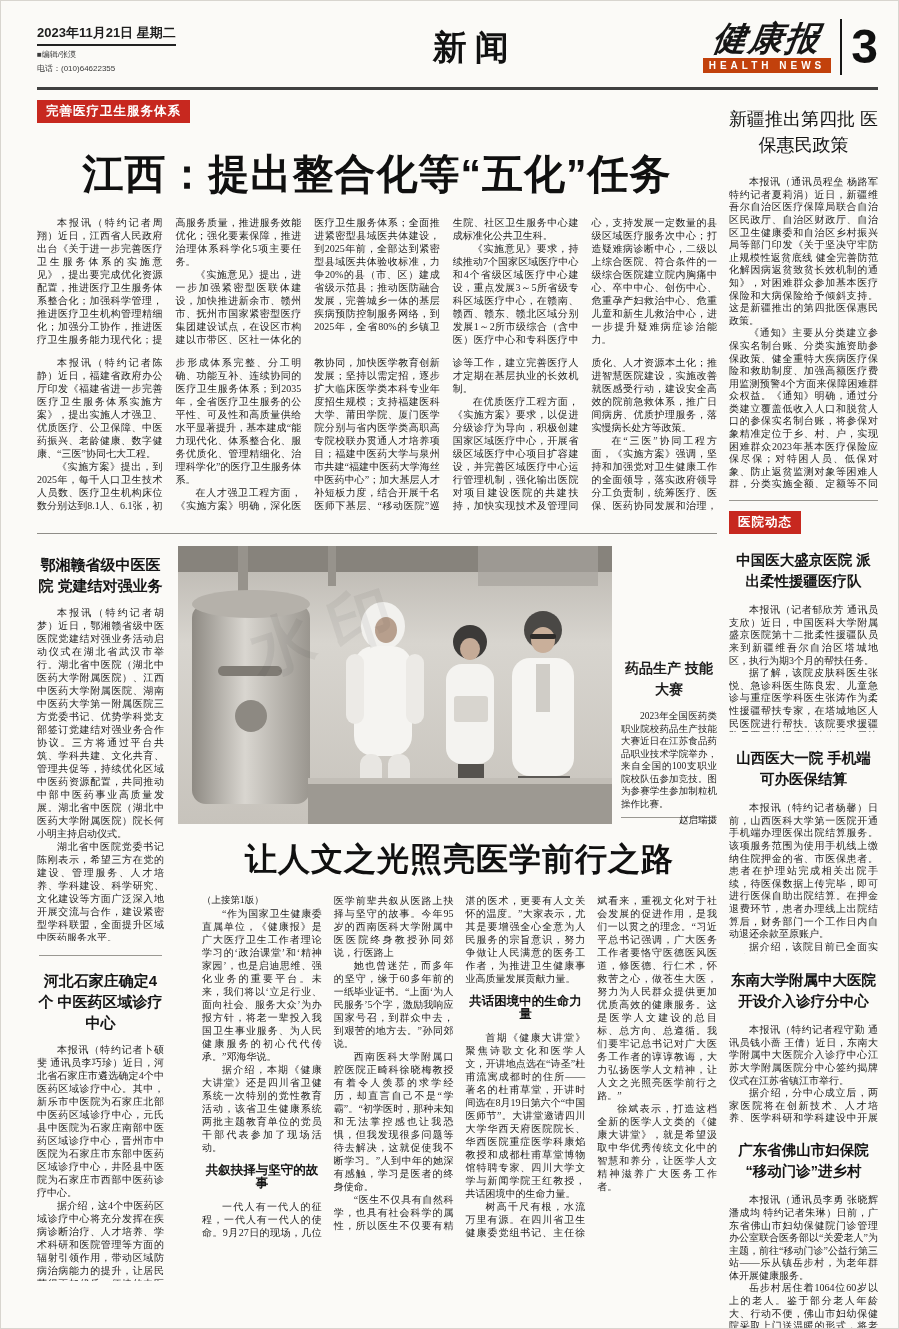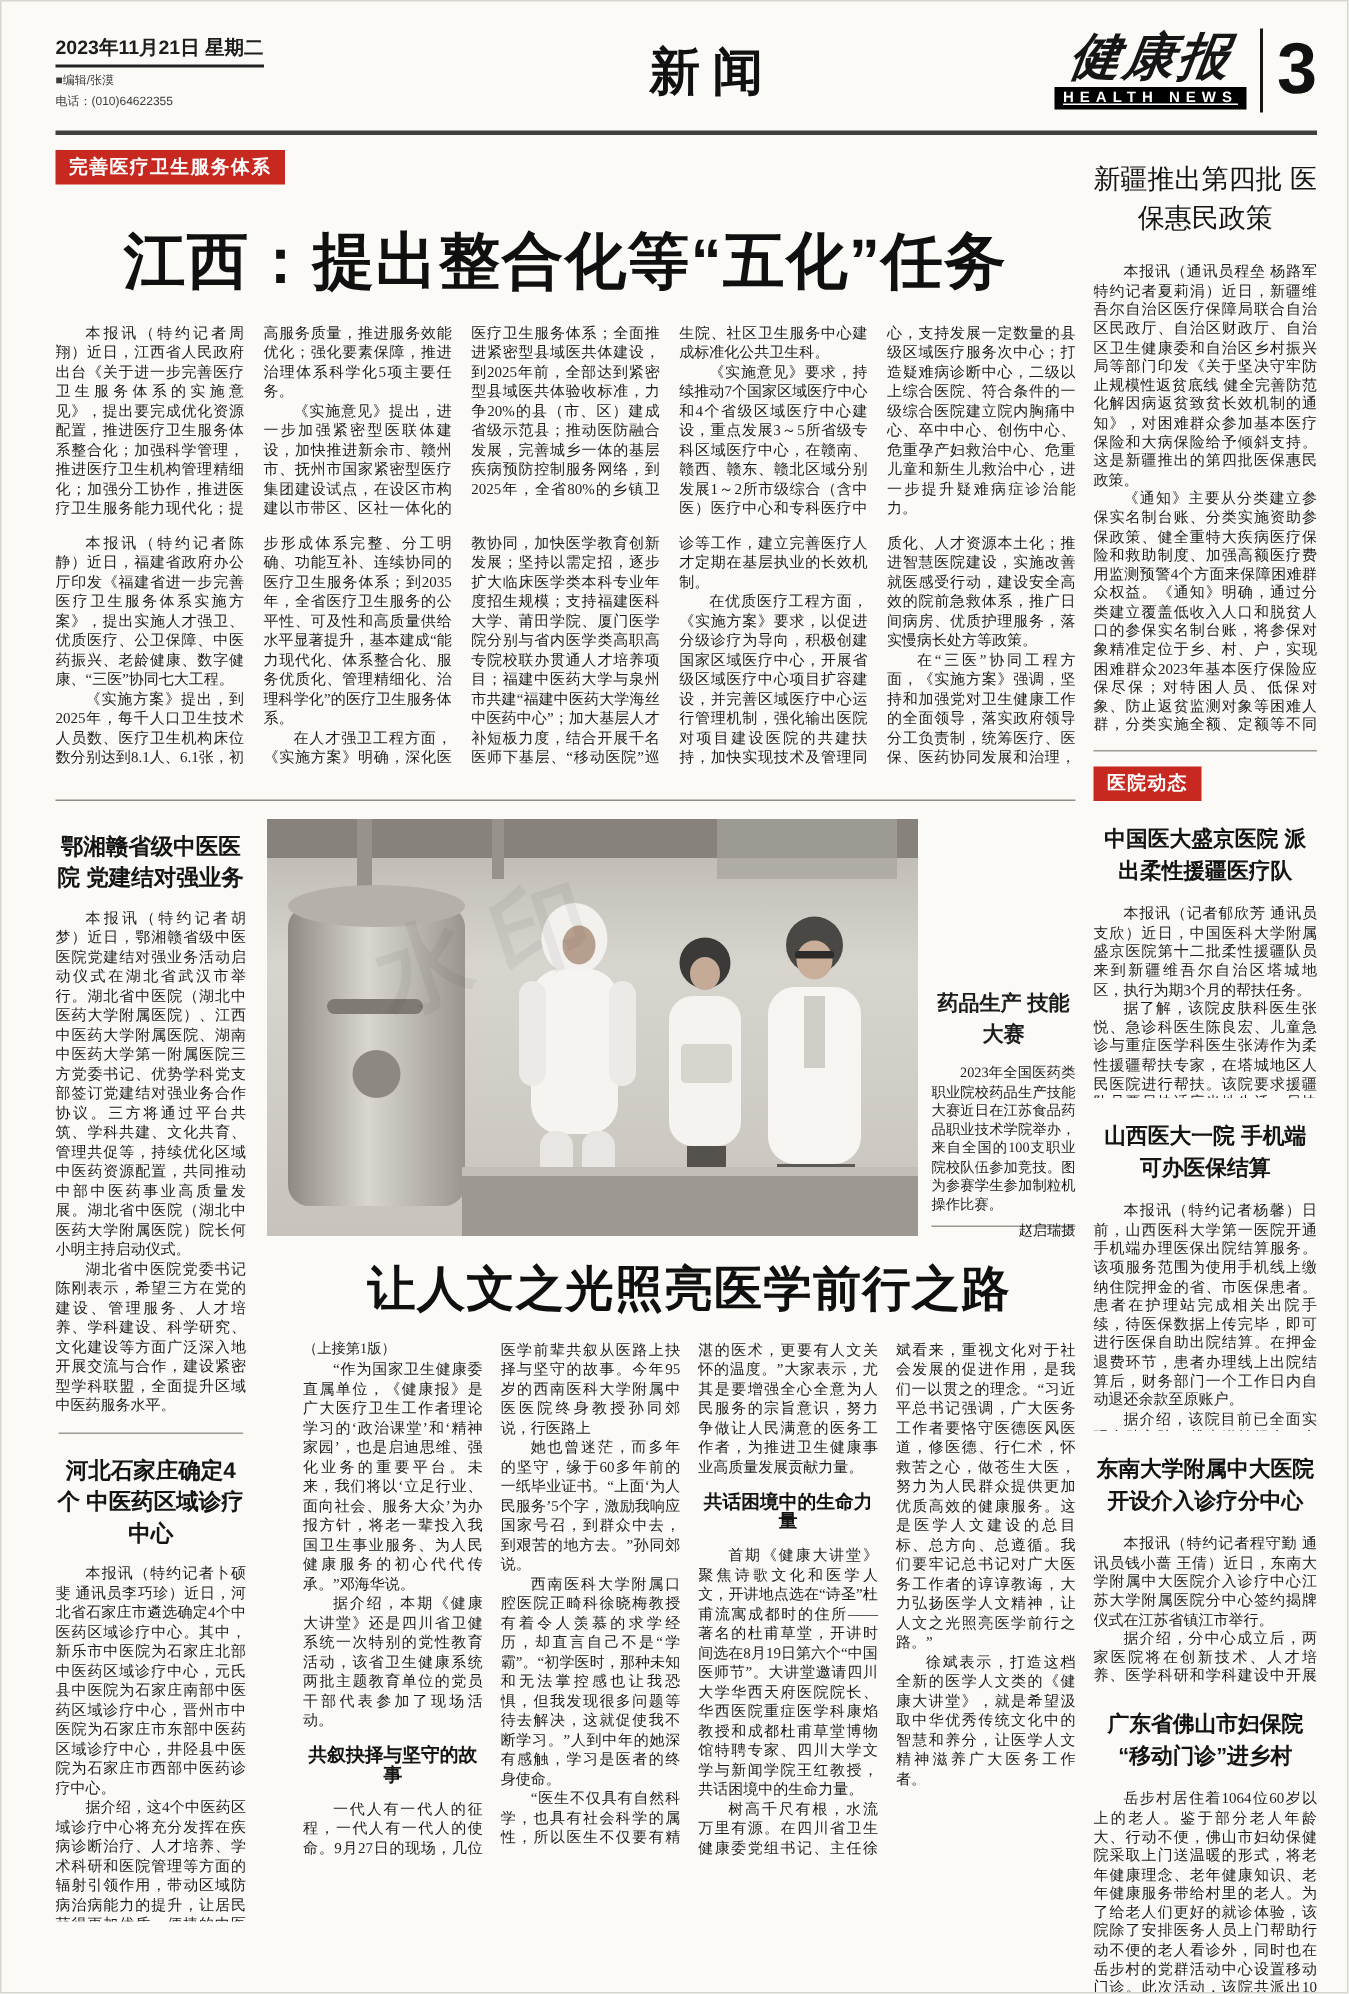--- a/index.html
+++ b/index.html
@@ -22,23 +22,23 @@
     font-family:"Liberation Sans",sans-serif; font-weight:900; font-size:34px;
     letter-spacing:8px; padding-top:8px; color:#111;
   }
   .masthead { display:flex; align-items:center; gap:9px; padding-top:2px; }
   .mast-left { text-align:center; }
   .mast-logo {
     font-family:"DejaVu Serif", serif; font-style:italic; font-weight:bold;
     font-size:34px; transform:skewX(-8deg); color:#161616; letter-spacing:2px; line-height:1;
   }
   .mast-bar {
-    margin-top:3px; background:#000000; color:#fff;
+    margin-top:3px; background:#c2410c; color:#fff;
     font-family:"Liberation Sans",sans-serif; font-weight:bold; font-size:10px;
-    letter-spacing:4px; padding:2px 6px; text-align:left;text-decoration:underline;
+    letter-spacing:4px; padding:2px 6px; text-align:left;
   }
   .mast-divider { width:2px; height:56px; background:#161616; }
   .page-number { font-family:"Liberation Sans",sans-serif; font-weight:900; font-size:48px; line-height:1; color:#111; }
 
   
   .bodywrap { display:flex; gap:12px; margin:10px 20px 0 36px; }
   .maincol { width:680px; }
   .railcol { width:151px; }
 
   
@@ -322,19 +322,20 @@
         <h3 class="rail-title">东南大学附属中大医院 开设介入诊疗分中心</h3>
         <div class="rail-body h-dn">
           <p>本报讯（特约记者程守勤 通讯员钱小蔷 王倩）近日，东南大学附属中大医院介入诊疗中心江苏大学附属医院分中心签约揭牌仪式在江苏省镇江市举行。</p>
           <p>据介绍，分中心成立后，两家医院将在创新技术、人才培养、医学科研和学科建设中开展更深层次的交流互动，共同促进镇江市介入诊疗水平的全面提升。</p>
         </div>
       </div>
 
       <div>
         <h3 class="rail-title">广东省佛山市妇保院 “移动门诊”进乡村</h3>
         <div class="rail-body h-fs">
+          <p>本报讯（通讯员李勇 张晓辉 潘成均 特约记者朱琳）日前，广东省佛山市妇幼保健院门诊管理办公室联合医务部以“关爱老人”为主题，前往“移动门诊”公益行第三站——乐从镇岳步村，为老年群体开展健康服务。</p>
           <p>岳步村居住着1064位60岁以上的老人。鉴于部分老人年龄大、行动不便，佛山市妇幼保健院采取上门送温暖的形式，将老年健康理念、老年健康知识、老年健康服务带给村里的老人。为了给老人们更好的就诊体验，该院除了安排医务人员上门帮助行动不便的老人看诊外，同时也在岳步村的党群活动中心设置移动门诊。此次活动，该院共派出10个专科的专家，涵盖内科、外科、妇科等，提供诊疗、科普宣教、健康检查、处方配药等服务。</p>
         </div>
       </div>
     </div>
   </div>
 
 </div>
 
 </body></html>

